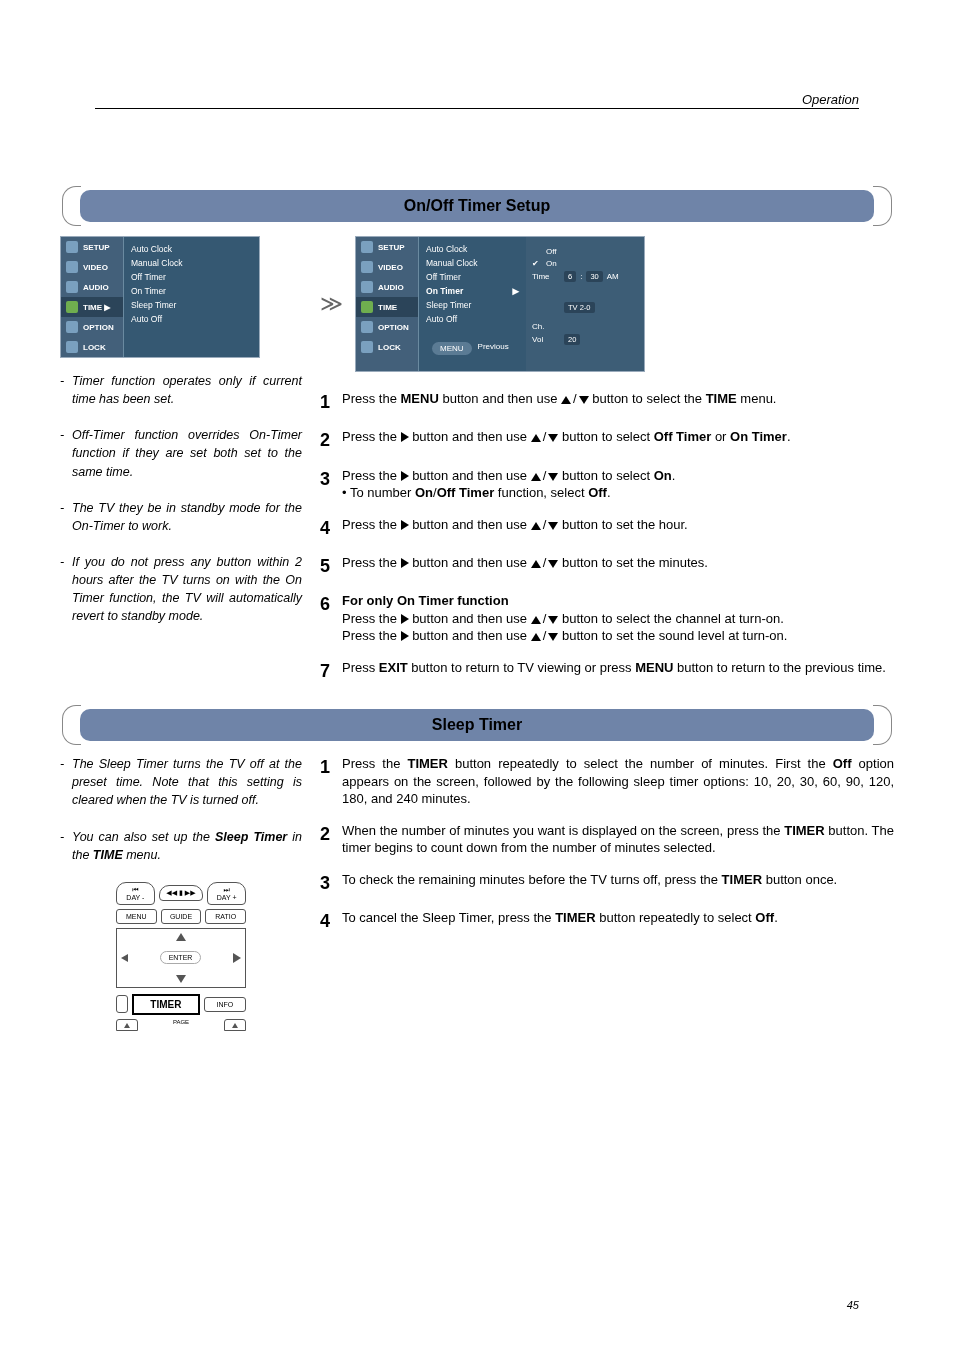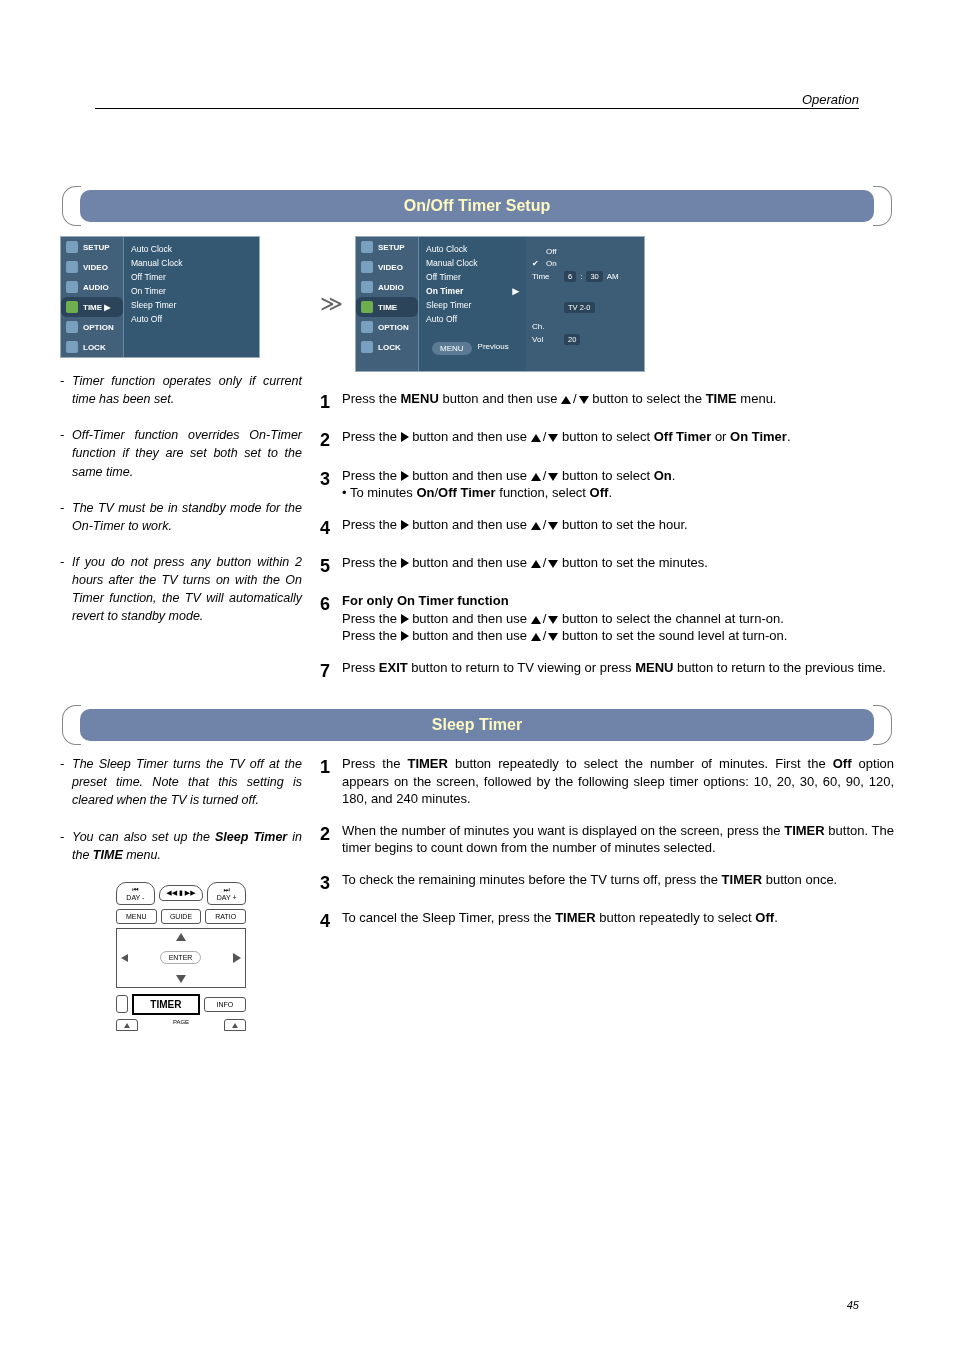--- a/index.html
+++ b/index.html
@@ -24,21 +24,21 @@
     position: absolute;
     top: 108px;
     left: 95px;
     right: 95px;
     height: 1px;
     background: #000;
   }
   .content { position: relative; margin-top: 100px; }
   .section-title-bar {
     background: #6f84a8;
-    color: #fef9c3;
+    color: #000000;
     font-weight: bold;
     font-size: 16px;
     text-align: center;
     padding: 7px 0;
     border-radius: 10px;
     margin: 0 20px 14px 20px;
     position: relative;
   }
   .section-title-bar::before,
   .section-title-bar::after {
@@ -59,21 +59,21 @@
   .menus-row { display: flex; align-items: center; gap: 12px; margin-bottom: 18px; }
   .menu-box { background: #43607a; border: 1px solid #9ab; width: 200px; font-size: 9px; color: #fff; }
   .menu-box.big { width: 290px; }
   .menu-body { display: flex; }
   .menu-side { width: 62px; }
   .menu-side .mitem {
     display: flex; align-items: center; gap: 5px;
     padding: 4px 5px; font-weight: bold; font-size: 8px;
   }
   .mitem .micon { width: 12px; height: 12px; background: #7aa0bf; border-radius: 2px; flex-shrink: 0; }
-  .mitem.sel { background: #2b4459; border-radius: 6px; }
+  .mitem.sel { background: #2b4459; }
   .micon.green { background: #6fae4f; }
   .menu-list { flex: 1; background: #355872; padding: 5px 7px 12px 7px; border-left: 1px solid #6a8aa0; }
   .menu-list .li { display: flex; align-items: center; justify-content: space-between; padding: 2px 0; font-size: 8.5px; white-space: nowrap; }
   .menu-list .li.sel { font-weight: bold; }
   .detail-panel { width: 118px; background: #3d5d76; padding: 8px 6px; font-size: 8px; }
   .detail-panel .drow { display: flex; align-items: center; gap: 4px; padding: 1.5px 0; }
   .detail-panel .dval { background: #2b4459; padding: 1px 4px; border-radius: 2px; font-size: 7.5px; }
   .menu-footer { display: flex; gap: 6px; padding: 4px 6px; font-size: 8px; }
   .menu-footer .mbtn { background: #5b7b94; padding: 2px 8px; border-radius: 8px; }
   .arrow-between { font-size: 22px; color: #666; }
@@ -189,21 +189,21 @@
         <div class="note">
             <span class="dash">-</span>
             <span class="ntext">Timer function operates only if current time has been set.</span>
           </div>
         <div class="note">
             <span class="dash">-</span>
             <span class="ntext">Off-Timer function overrides On-Timer function if they are set both set to the same time.</span>
           </div>
         <div class="note">
             <span class="dash">-</span>
-            <span class="ntext">The TV must be in standby mode for the On-Timer to work.</span>
+            <span class="ntext">The TV they be in standby mode for the On-Timer to work.</span>
           </div>
         <div class="note">
             <span class="dash">-</span>
             <span class="ntext">If you do not press any button within 2 hours after the TV turns on with the On Timer function, the TV will automatically revert to standby mode.</span>
           </div>
       </div>
     </div>
 
     <div class="right-col">
       <div class="menus-row">
@@ -296,21 +296,21 @@
             <div class="body"><span>Press the </span><b>MENU</b><span> button and then use </span><span class="tri up"></span><span class="sep">/</span><span class="tri down"></span><span> button to select the </span><b>TIME</b><span> menu.</span></div>
           </div>
 
         <div class="step">
             <div class="num">2</div>
             <div class="body"><span>Press the </span><span class="tri right"></span><span> button and then use </span><span class="tri up"></span><span class="sep">/</span><span class="tri down"></span><span> button to select </span><b>Off Timer</b><span> or </span><b>On Timer</b><span>.</span></div>
           </div>
 
         <div class="step">
             <div class="num">3</div>
-            <div class="body"><span>Press the </span><span class="tri right"></span><span> button and then use </span><span class="tri up"></span><span class="sep">/</span><span class="tri down"></span><span> button to select </span><b>On</b><span>.</span><br><span>• To minutes </span><b>On</b><span>/</span><b>Off Timer</b><span> function, select </span><b>Off</b><span>.</span></div>
+            <div class="body"><span>Press the </span><span class="tri right"></span><span> button and then use </span><span class="tri up"></span><span class="sep">/</span><span class="tri down"></span><span> button to select </span><b>On</b><span>.</span><br><span>• To number </span><b>On</b><span>/</span><b>Off Timer</b><span> function, select </span><b>Off</b><span>.</span></div>
           </div>
 
         <div class="step">
             <div class="num">4</div>
             <div class="body"><span>Press the </span><span class="tri right"></span><span> button and then use </span><span class="tri up"></span><span class="sep">/</span><span class="tri down"></span><span> button to set the hour.</span></div>
           </div>
 
         <div class="step">
             <div class="num">5</div>
             <div class="body"><span>Press the </span><span class="tri right"></span><span> button and then use </span><span class="tri up"></span><span class="sep">/</span><span class="tri down"></span><span> button to set the minutes.</span></div>

